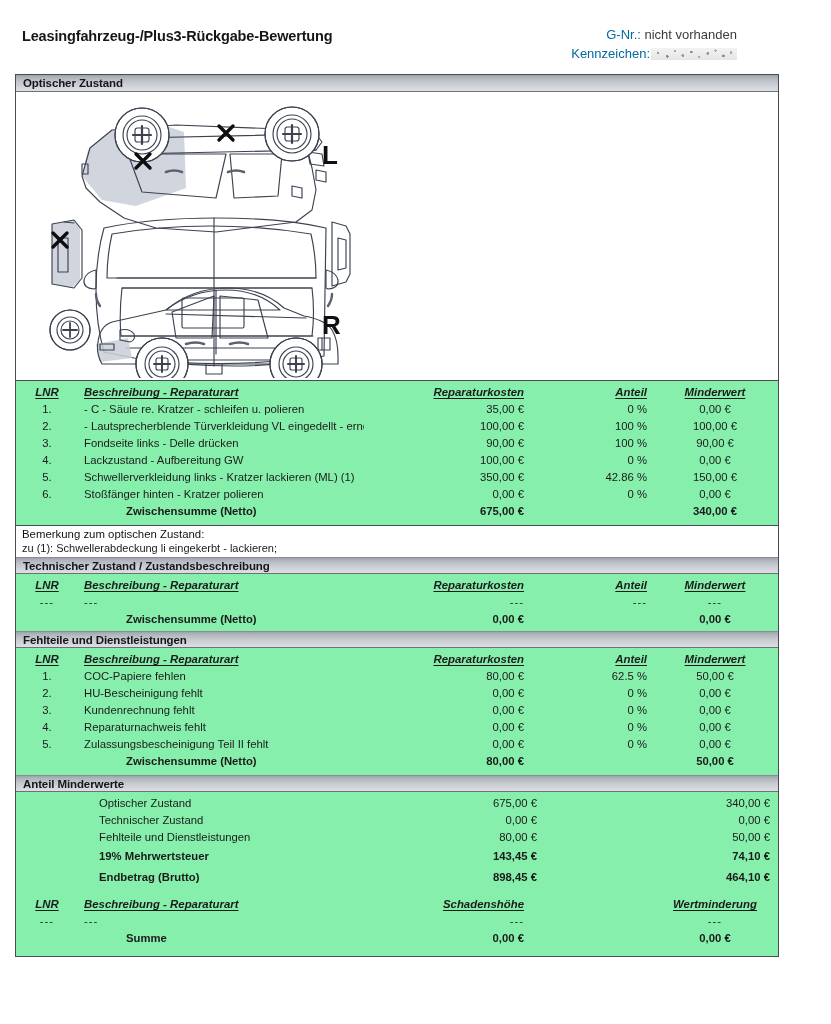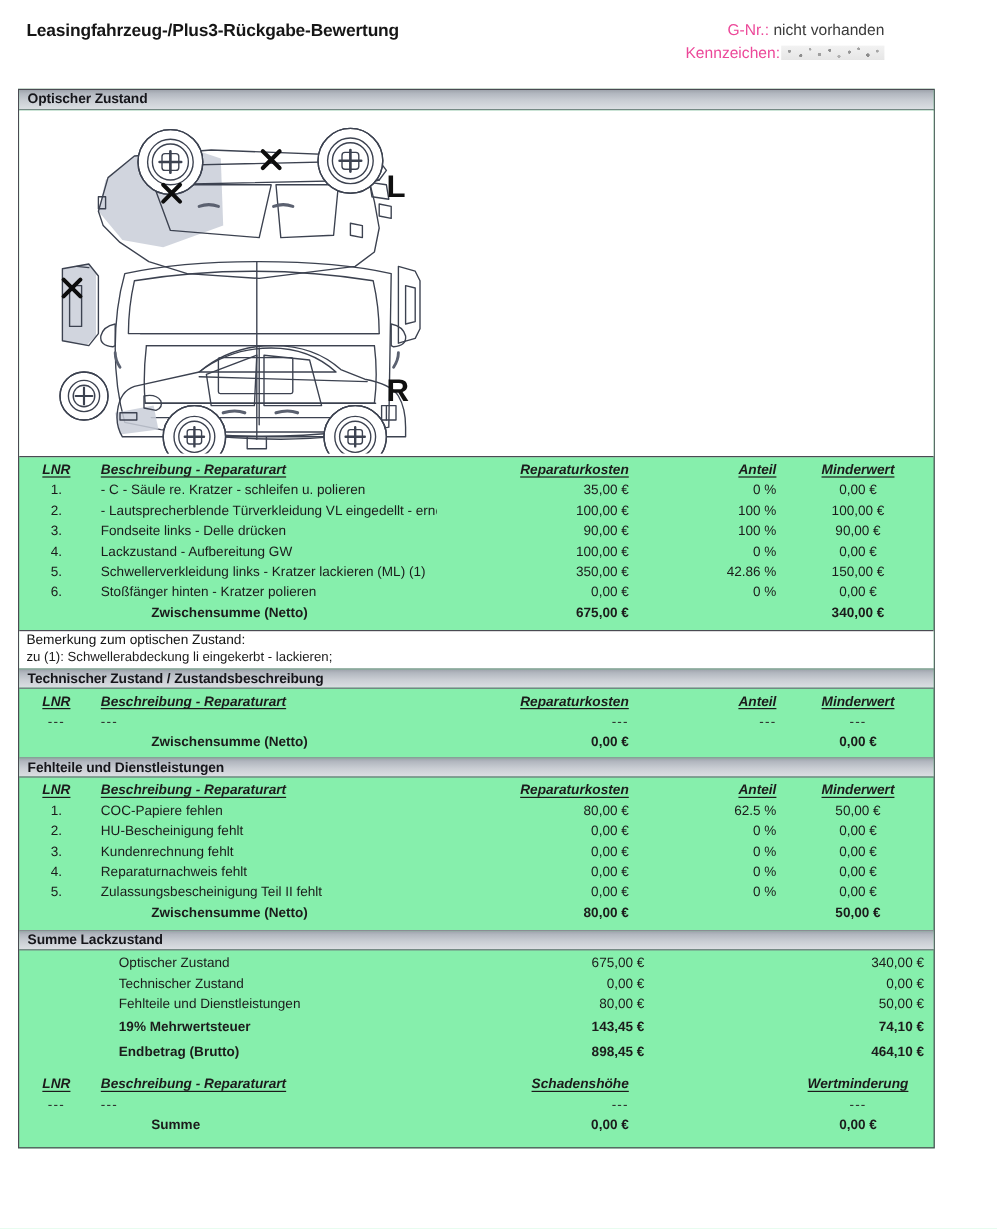--- a/index.html
+++ b/index.html
@@ -6,28 +6,28 @@
   body{
     width:831px;height:1024px;
     background:#ffffff;
     font-family:"Liberation Sans","DejaVu Sans",sans-serif;
     color:#1b1b1b;
     -webkit-font-smoothing:antialiased;
   }
   .page{position:relative;width:831px;height:1024px;overflow:hidden;}
 
   
-  .doc-header{position:absolute;left:0;top:6px;width:755px;height:62px;}
+  .doc-header{position:absolute;left:0;top:16px;width:755px;height:62px;}
   .doc-title{
     position:absolute;left:22px;top:12px;
     font-size:14.5px;font-weight:bold;letter-spacing:-0.15px;color:#161616;
   }
   .meta{position:absolute;right:18px;top:9px;text-align:right;line-height:19px;}
   .meta-line{font-size:13px;color:#3a3a3a;white-space:nowrap;}
-  .meta-label{color:#ec4899;}
+  .meta-label{color:#0369a1;}
   .redacted{
     display:inline-block;width:86px;height:12px;vertical-align:-2px;margin-left:1px;
     background:
       radial-gradient(circle at 8% 40%,#9a9a9a 0 1.1px,transparent 1.4px),
       radial-gradient(circle at 19% 70%,#8d8d8d 0 1.2px,transparent 1.5px),
       radial-gradient(circle at 28% 25%,#a8a8a8 0 1px,transparent 1.3px),
       radial-gradient(circle at 37% 62%,#9f9f9f 0 1.3px,transparent 1.6px),
       radial-gradient(circle at 47% 33%,#8f8f8f 0 1.1px,transparent 1.4px),
       radial-gradient(circle at 56% 75%,#b0b0b0 0 1.2px,transparent 1.5px),
       radial-gradient(circle at 66% 45%,#969696 0 1.2px,transparent 1.5px),
@@ -423,21 +423,21 @@
           <td class="c-lnr"></td>
           <td class="c-desc">Zwischensumme (Netto)</td>
           <td class="c-kosten">80,00 €</td>
           <td class="c-anteil"></td>
           <td class="c-mind">50,00 €</td>
         </tr>
       </tbody>
         </table>
     </div>
 
-    <div class="barhead">Summe Lackzustand</div>
+    <div class="barhead">Anteil Minderwerte</div>
     <div class="tablepad">
       <table class="sumtable">
         <tbody>
             <tr>
           <td class="s-label">Optischer Zustand</td>
           <td class="s-a">675,00 €</td>
           <td class="s-gap"></td>
           <td class="s-b">340,00 €</td>
         </tr>
         <tr>

